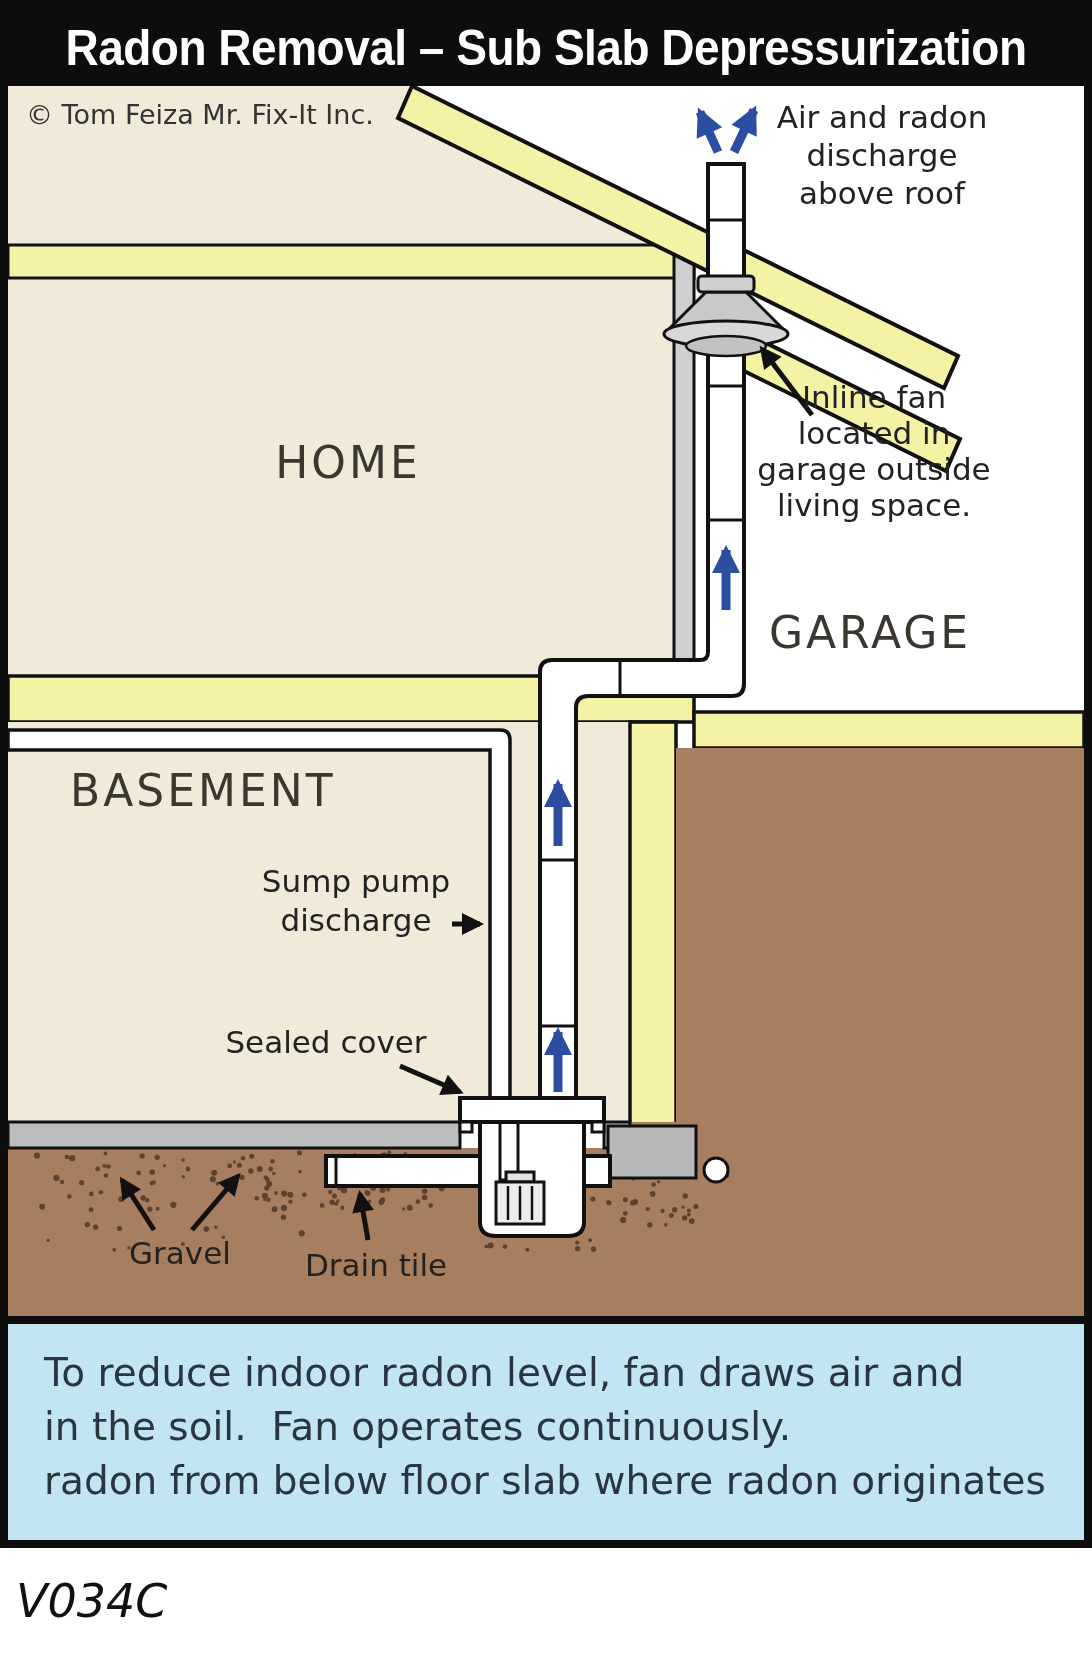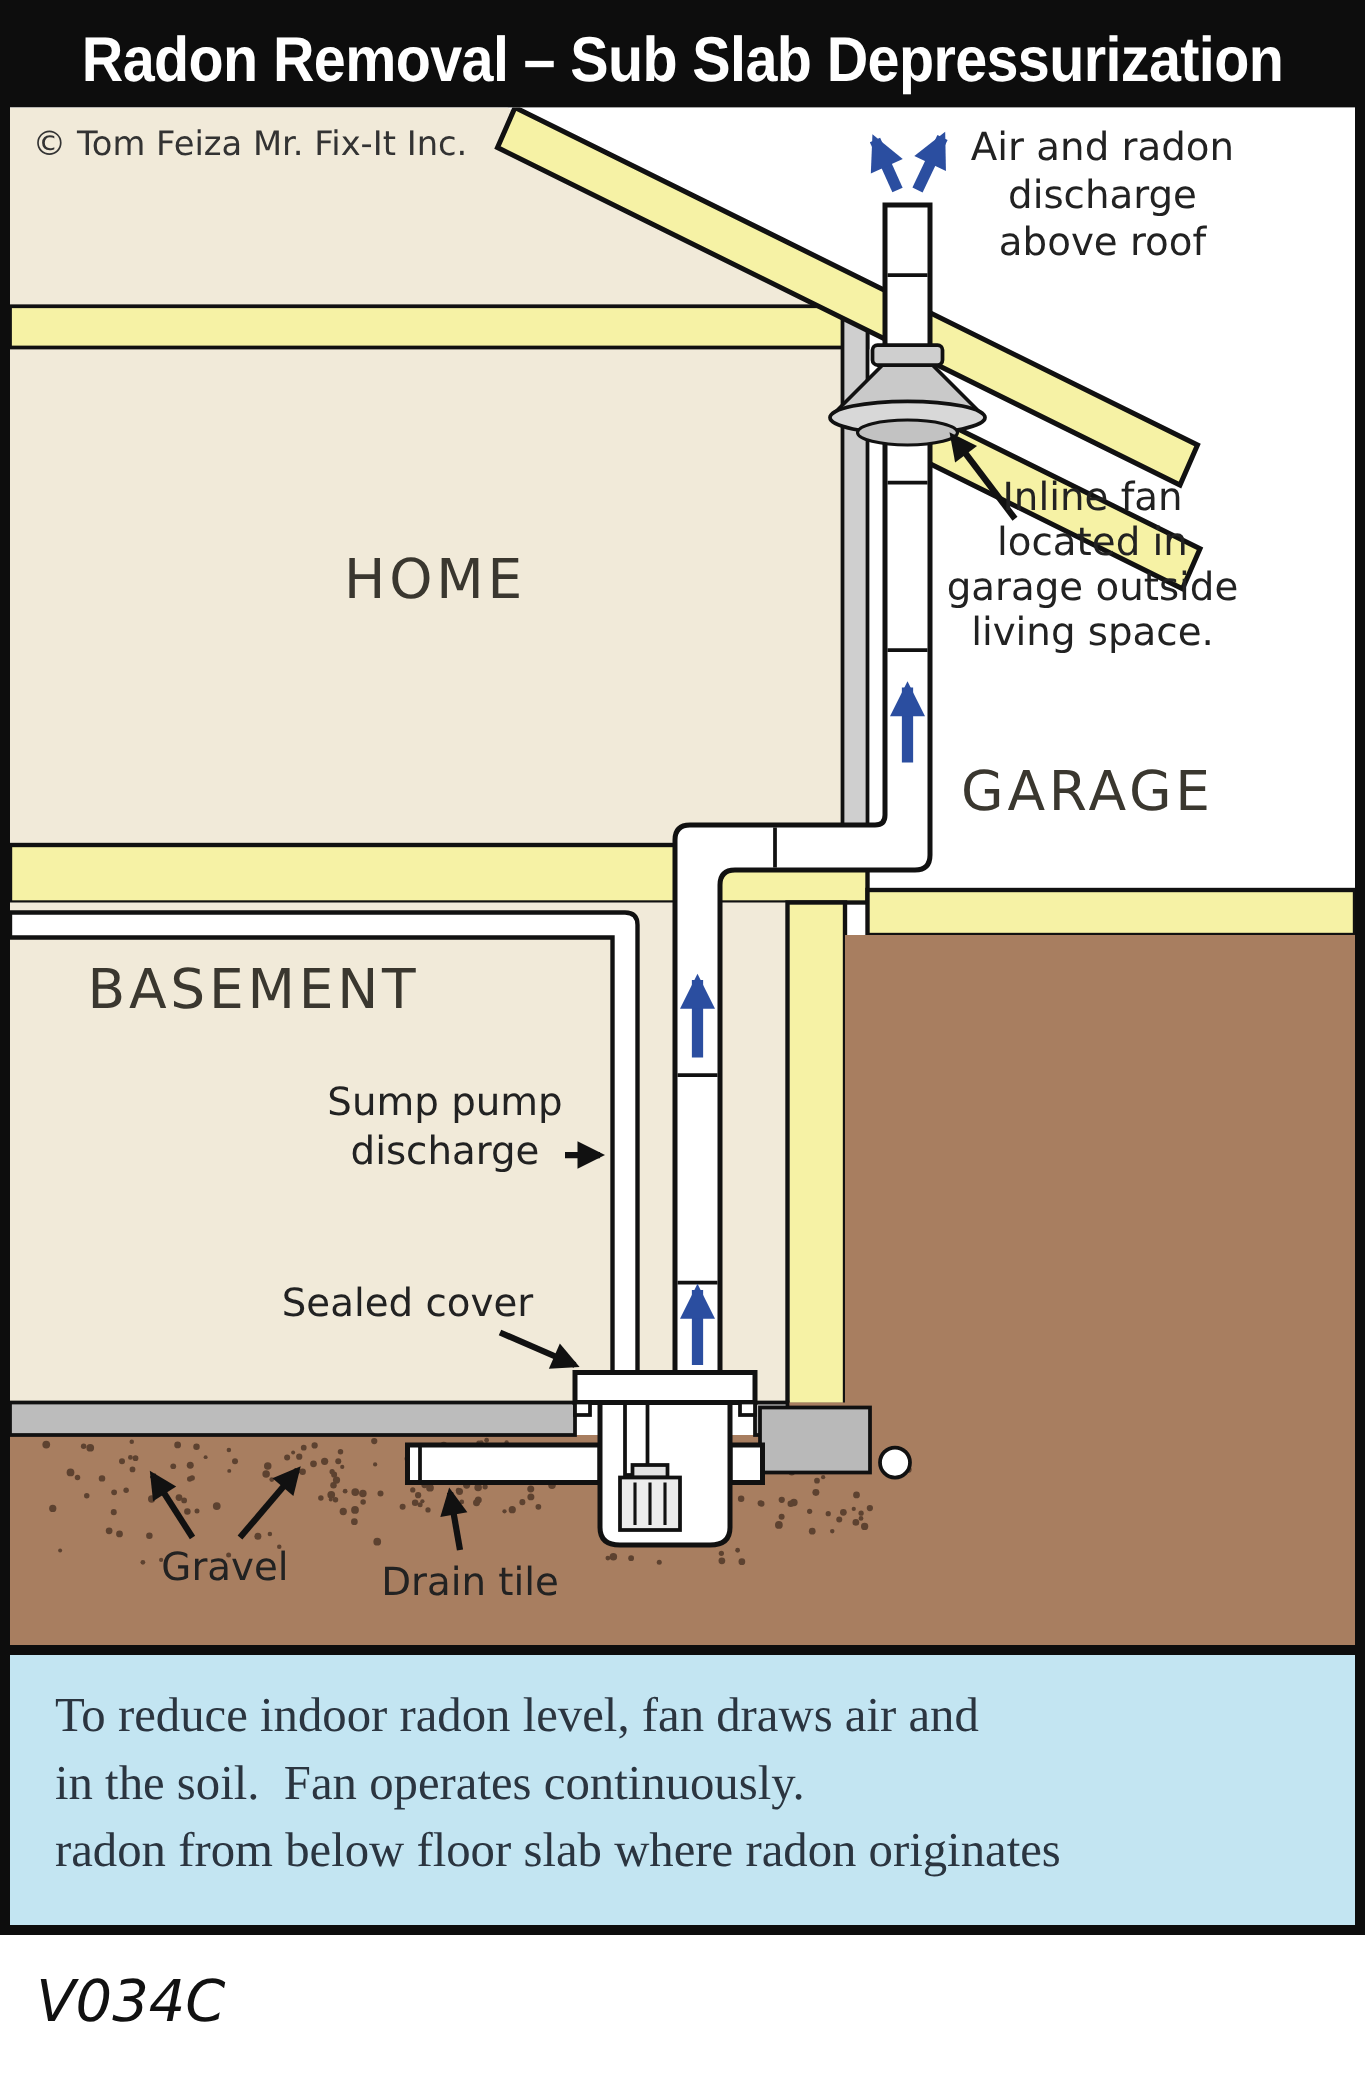--- a/index.html
+++ b/index.html
@@ -1,24 +1,24 @@
 <!DOCTYPE html>
 <html><head>
 <meta charset="utf-8">
 <style>
   html,body{margin:0;padding:0;background:#fff;}
   .page{position:relative;width:1092px;height:1675px;background:#fff;font-family:"DejaVu Sans",sans-serif;overflow:hidden;}
   .frame{position:absolute;left:0;top:0;width:1092px;height:1548px;border:8px solid #0d0d0d;box-sizing:border-box;background:#fff;}
   .titlebar{height:78px;background:#0d0d0d;color:#fff;display:flex;align-items:center;justify-content:center;overflow:hidden;}
   .title-text{font-family:"Liberation Sans",sans-serif;font-weight:bold;font-size:46px;letter-spacing:-0.5px;white-space:nowrap;transform:scaleY(1.1);}
   svg.diagram{display:block;width:1076px;height:1230px;}
-  .caption{height:224px;background:#c3e5f2;border-top:8px solid #0d0d0d;box-sizing:border-box;padding:22px 36px 0 36px;font-family:Liberation Serif, serif;}
+  .caption{height:224px;background:#c3e5f2;border-top:8px solid #0d0d0d;box-sizing:border-box;padding:22px 36px 0 36px;}
   .caption-line{font-size:39px;line-height:1.38;color:#2b3540;white-space:pre-wrap;}
   .footer{position:absolute;left:0;top:1548px;width:1092px;height:127px;background:#fff;}
-  .footer-code{position:absolute;left:29px;top:26px;font-size:46px;font-style:italic;color:#111;}
+  .footer-code{position:absolute;left:16px;top:26px;font-size:46px;font-style:italic;color:#111;}
   
   text{font-family:"DejaVu Sans",sans-serif;fill:#262626;}
   .room{font-size:44px;letter-spacing:3px;fill:#3a372f;}
   .ann{font-size:31px;fill:#222;}
   .copy{font-size:27px;fill:#333;}
 </style>
 </head>
 <body>
 
 <div class="page">

